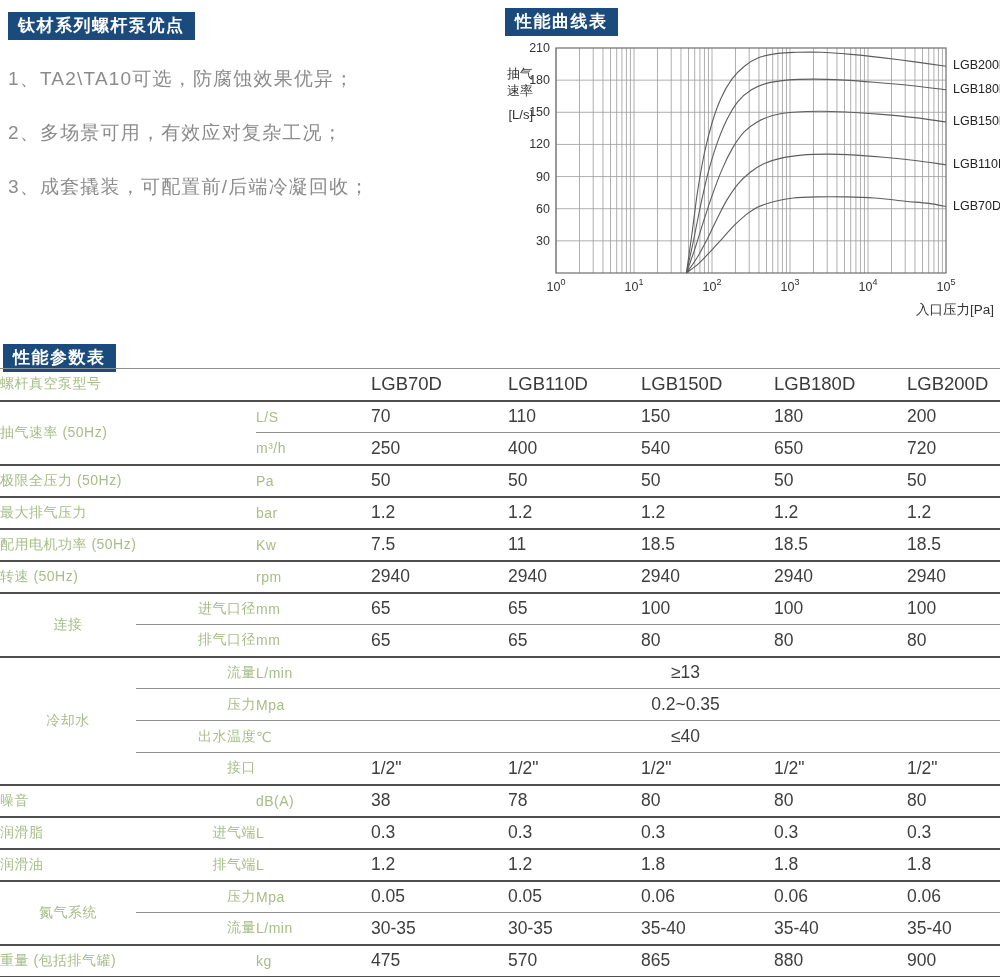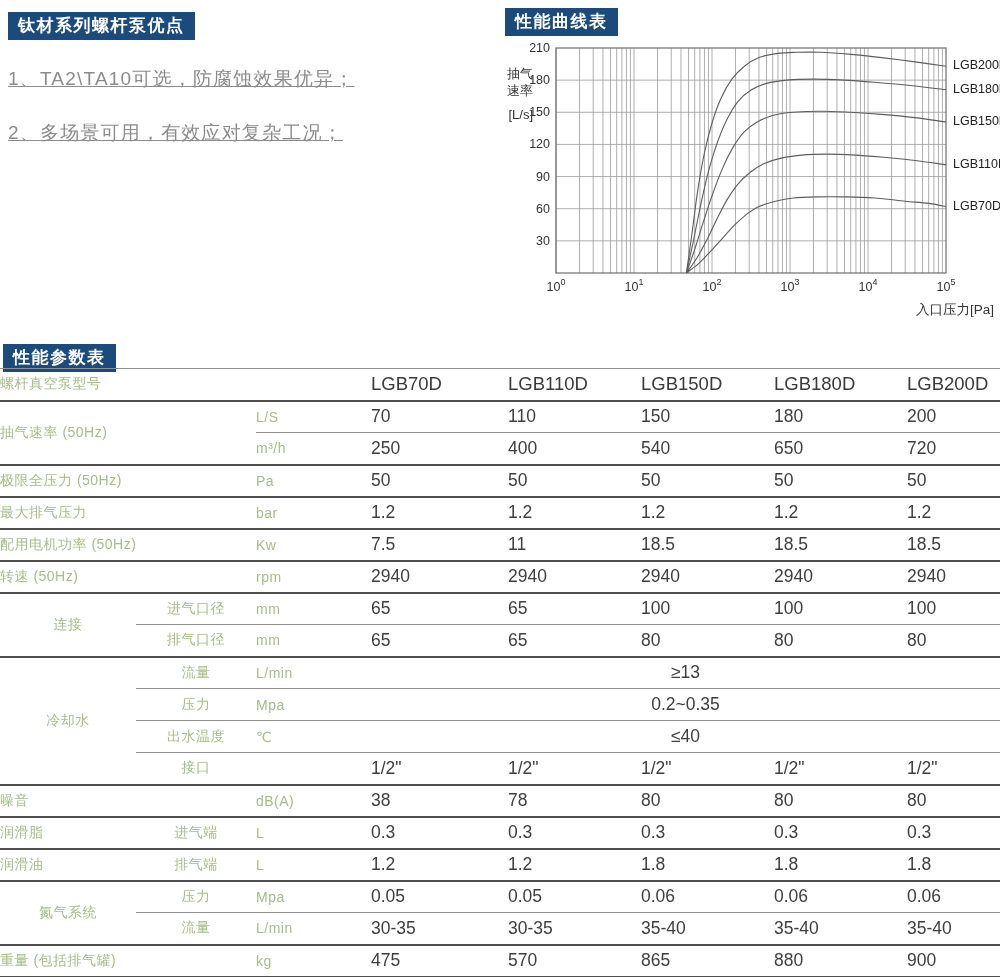--- a/index.html
+++ b/index.html
@@ -5,48 +5,49 @@
   html,body{margin:0;padding:0;background:#fff;}
   .page{position:relative;width:1000px;height:977px;background:#ffffff;overflow:hidden;
         font-family:"Liberation Sans","DejaVu Sans",sans-serif;}
   .badge{position:absolute;background:#1b4a7d;color:#ffffff;font-weight:700;font-size:17px;
          line-height:1;padding:5px 10px 6px 10px;letter-spacing:1.5px;white-space:nowrap;}
   #adv-badge{left:8px;top:12px;}
   #curve-badge{left:505px;top:8px;}
   #spec-badge{left:3px;top:344px;}
   .adv-list{position:absolute;left:8px;top:64px;margin:0;padding:0;list-style:none;}
   .adv-list li{font-size:19px;color:#8b8b8b;letter-spacing:1.2px;height:30px;line-height:30px;
-               margin-bottom:24px;white-space:nowrap;text-decoration:underline;}
+               margin-bottom:24px;white-space:nowrap;}
   #chart-wrap{position:absolute;left:485px;top:0;width:515px;height:332px;}
   table.spec{position:absolute;left:0;top:368px;width:1000px;border-collapse:collapse;table-layout:fixed;
              border-top:1.5px solid #8f8f8f;border-bottom:2px solid #4f4f4f;}
   .spec tr{height:32px;}
   .spec td{padding:0;vertical-align:middle;white-space:nowrap;}
   .spec tr.sect > td{border-top:2px solid #4f4f4f;}
   .spec tr.sub  > td{border-top:1px solid #8f8f8f;}
   .lab{color:#a6bd86;font-size:14px;letter-spacing:0.5px;}
   .main{padding-left:8px;text-align:left;}
   .group{text-align:center;}
-  .subl{padding-left:4px;text-align:center;}
+  .subl{padding-left:4px;text-align:right;}
   .unit{padding-left:6px;text-align:left;}
   .val{color:#3e3e3e;font-size:17.5px;padding-left:2px;text-align:left;}
   .mdl{font-size:18.5px;color:#3a3a3a;}
   .merged{text-align:center;padding-left:0;}
 </style>
 </head>
 <body>
 
 <div class="page">
 
   <div class="badge" id="adv-badge">
     <span>钛材系列螺杆泵优点</span>
   </div>
   <ul class="adv-list">
     <li>1、TA2\TA10可选，防腐蚀效果优异；</li>
     <li>2、多场景可用，有效应对复杂工况；</li>
+    <li>3、成套撬装，可配置前/后端冷凝回收；</li>
   </ul>
 
   <div class="badge" id="curve-badge">
     <span>性能曲线表</span>
   </div>
   <div id="chart-wrap">
     <svg id="curve-svg" width="515" height="332" viewBox="0 0 515 332">
         <g stroke="#9b9b9b" stroke-width="0.8">
           <line x1="71" y1="48" x2="71" y2="273"></line>
           <line x1="94.48033966179054" y1="48" x2="94.48033966179054" y2="273"></line>

